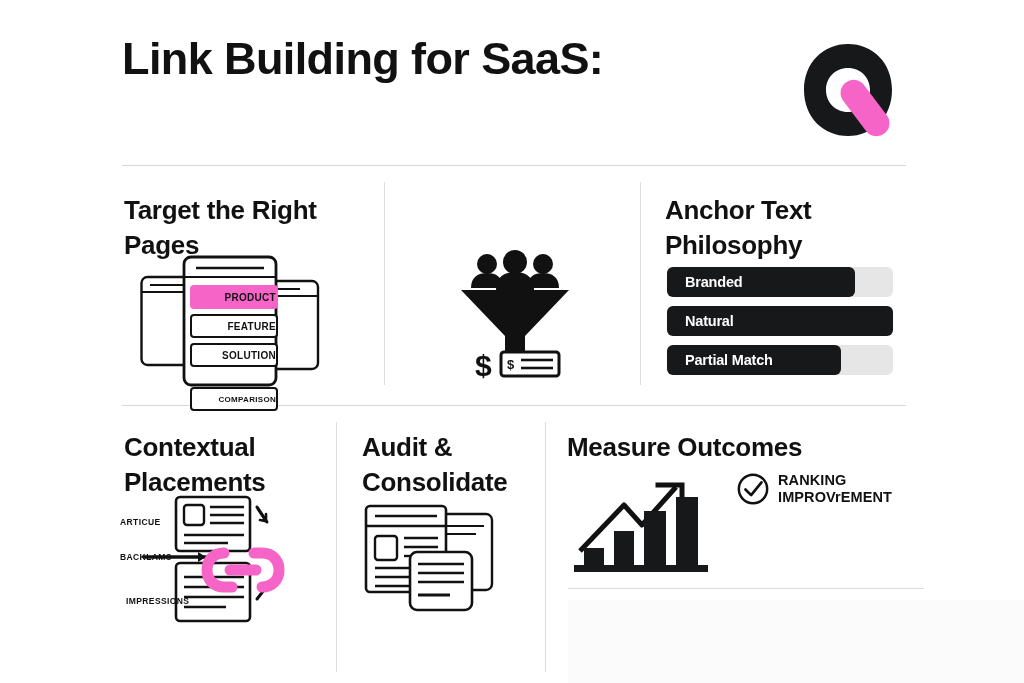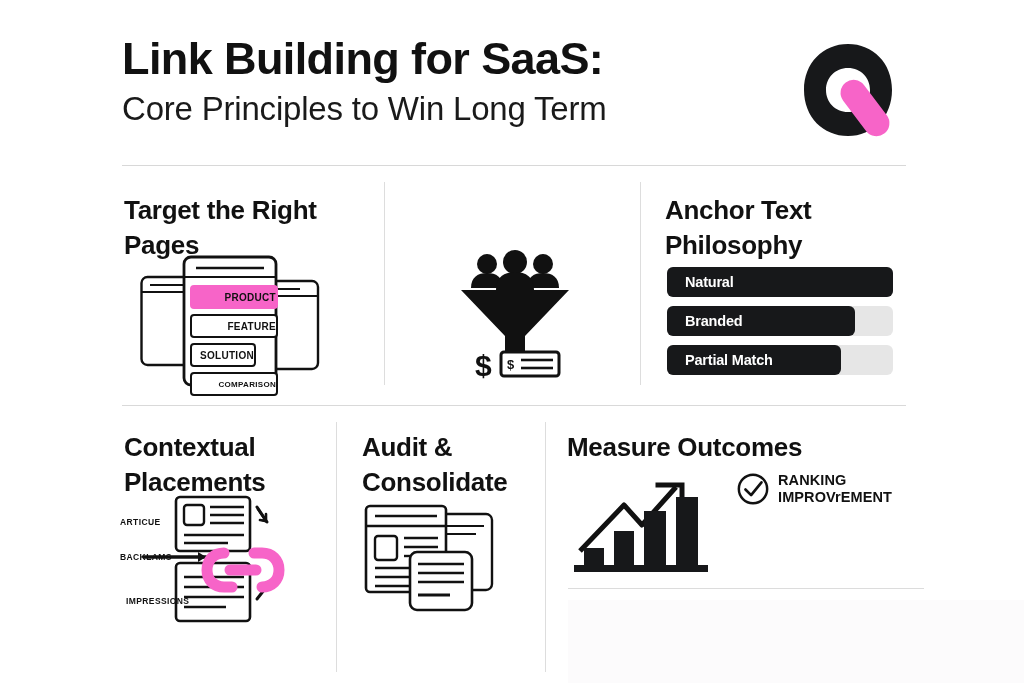--- a/index.html
+++ b/index.html
@@ -228,21 +228,20 @@
 </head>
 <body>
 
 <div class="page">
 
   <div class="tint-panel"></div>
 
   <div class="header">
     <div class="title-block">
       <h1 class="title-main">Link Building for SaaS:</h1>
-      <h2 class="title-sub">Core Principles to Win Long Term</h2>
     </div>
     <div class="logo">
       <svg viewBox="0 0 104 104" width="104" height="104">
         <path d="M52 4 C77 4 96 23 96 50 C96 77 77 96 52 96 C27 96 8 77 8 50 C8 23 27 4 52 4 Z
                  M52 28 C39 28 30 38 30 50 C30 62 39 72 52 72 C65 72 74 62 74 50 C74 38 65 28 52 28 Z" fill="#17181a" fill-rule="evenodd"></path>
         <rect x="56" y="36" width="26" height="64" rx="13" transform="rotate(-37 69 68)" fill="#f764c8"></rect>
       </svg>
     </div>
   </div>
 
@@ -274,21 +273,21 @@
       <line x1="56" y1="13" x2="124" y2="13" stroke="#111" stroke-width="2.4"></line>
     </svg>
 
     <div style="position:absolute; left:50px; top:30px; width:92px;">
       <div class="pagechip hl" style="position:relative; left:0; margin-bottom:5px; width:88px;">
         <span>PRODUCT</span>
       </div>
       <div class="pagechip" style="position:relative; left:0; margin-bottom:5px; width:88px;">
         <span>FEATURE</span>
       </div>
-      <div class="pagechip" style="position:relative; left:0; margin-bottom:5px; width:66px;">
+      <div class="pagechip" style="position:relative; left:0; margin-bottom:20px; width:88px;">
         <span>SOLUTION</span>
       </div>
       <div class="pagechip small" style="position:relative; left:0; width:88px;">
         <span>COMPARISON</span>
       </div>
     </div>
   </div>
 
   <div class="icon-wrap icon-funnel">
     <svg viewBox="0 0 120 130" width="120" height="130">
@@ -309,27 +308,27 @@
       <line x1="66" y1="108" x2="98" y2="108" stroke="#111" stroke-width="2.6"></line>
       <line x1="66" y1="116" x2="98" y2="116" stroke="#111" stroke-width="2.6"></line>
     </svg>
   </div>
 
   <div class="card card-anchor">
     <div class="card-title">Anchor Text Philosophy</div>
   </div>
   <div class="bars">
     <div class="bar-row">
+      <div class="bar-fill" id="fill1" style="width:83%;">
+        <span class="bar-label">Branded</span>
+      </div>
+    </div>
+    <div class="bar-row">
       <div class="bar-fill" id="fill0" style="width:100%;">
         <span class="bar-label">Natural</span>
-      </div>
-    </div>
-    <div class="bar-row">
-      <div class="bar-fill" id="fill1" style="width:83%;">
-        <span class="bar-label">Branded</span>
       </div>
     </div>
     <div class="bar-row">
       <div class="bar-fill" id="fill2" style="width:77%;">
         <span class="bar-label">Partial Match</span>
       </div>
     </div>
   </div>
 
   <div class="card card-contextual">

